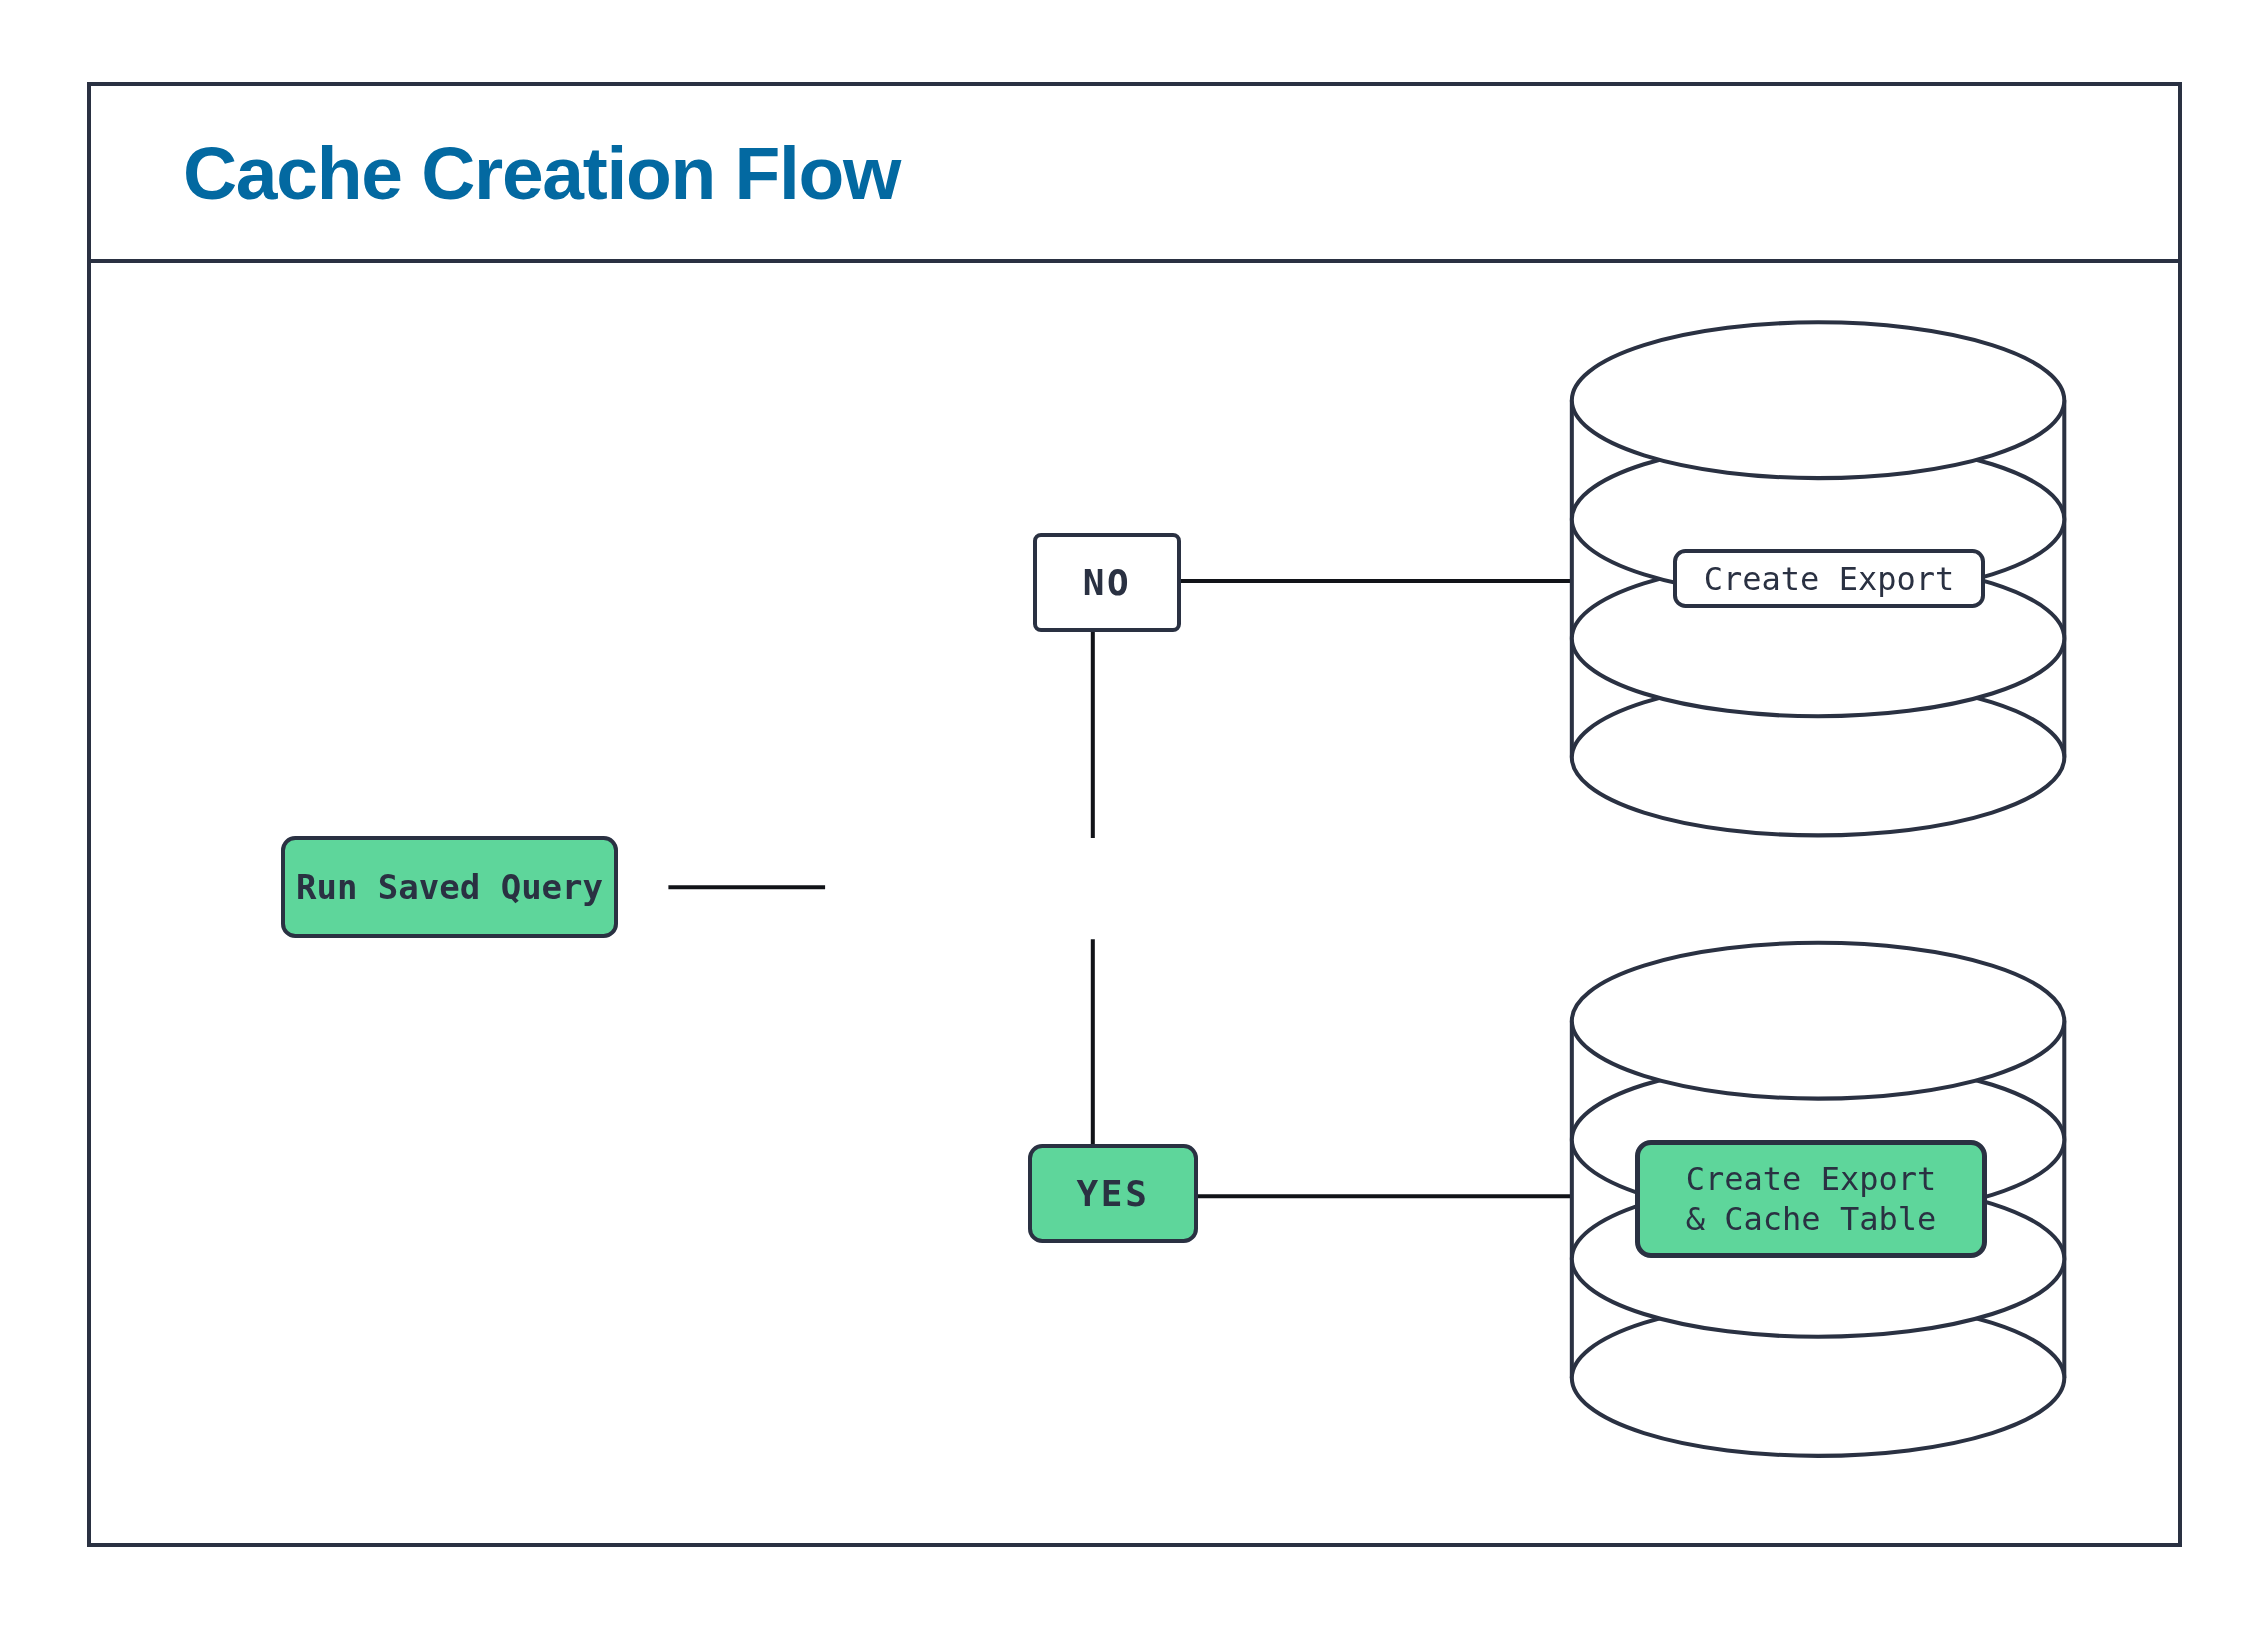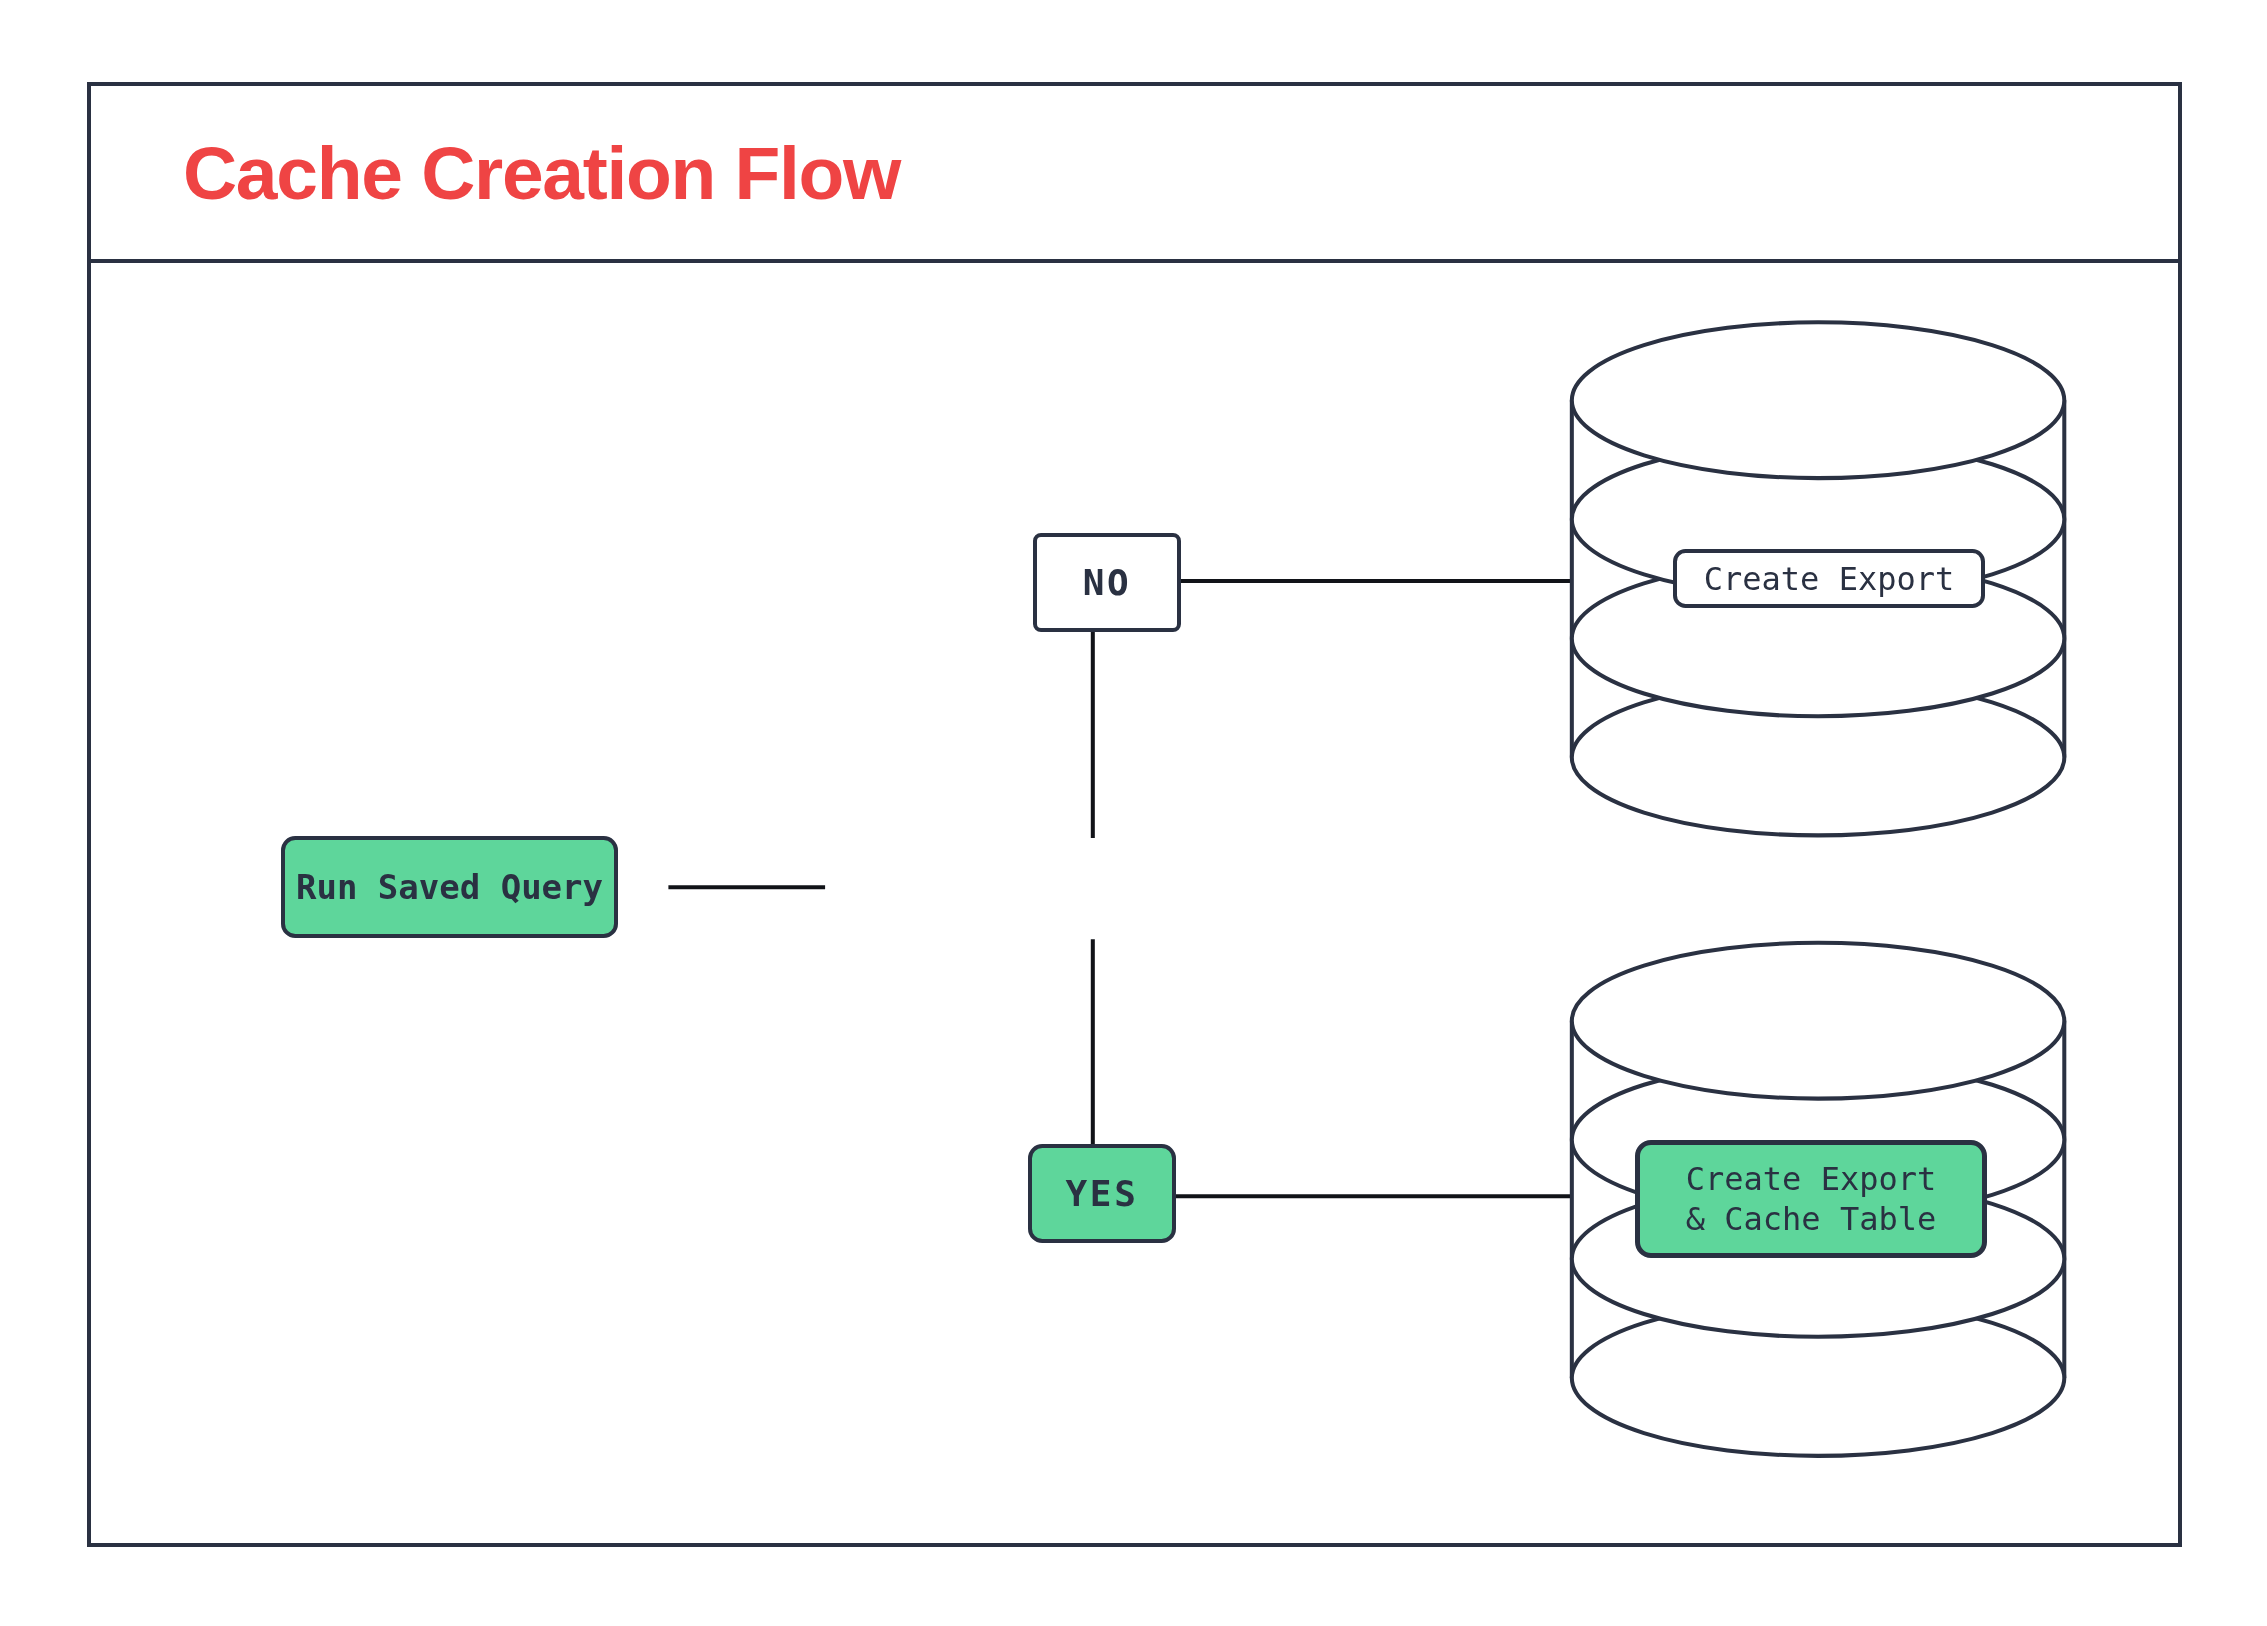--- a/index.html
+++ b/index.html
@@ -27,21 +27,21 @@
     border-bottom: 4.5px solid #2a3142;
     display: flex;
     align-items: center;
     padding-left: 92px;
     box-sizing: content-box;
   }
   .title {
     font-size: 75px;
     font-weight: 700;
     letter-spacing: -1.3px;
-    color: #ef4444;
+    color: #0369a1;
   }
   
   svg.diagram {
     position: absolute;
     left: 0; top: 0;
     width: 2268px; height: 1626px;
   }
   
   .node {
     position: absolute;
@@ -68,21 +68,21 @@
     font-size: 33px;
   }
   .node-no {
     left: 1033px; top: 533px; width: 148px; height: 99px;
     background: #ffffff;
     border: 4.5px solid #2a3142;
     border-radius: 8px;
     font-size: 36px; font-weight: 700; letter-spacing: 2.7px;
   }
   .node-yes {
-    left: 1028px; top: 1144px; width: 148px; height: 99px;
+    left: 1028px; top: 1144px; width: 170px; height: 99px;
     background: #5ed69b;
     border: 4.5px solid #2a3142;
     border-radius: 14.3px;
     font-size: 36px; font-weight: 700; letter-spacing: 2.7px;
   }
   .node-export {
     left: 1673px; top: 549px; width: 312px; height: 59px;
     background: #ffffff;
     border: 4.5px solid #2a3142;
     border-radius: 12.5px;

